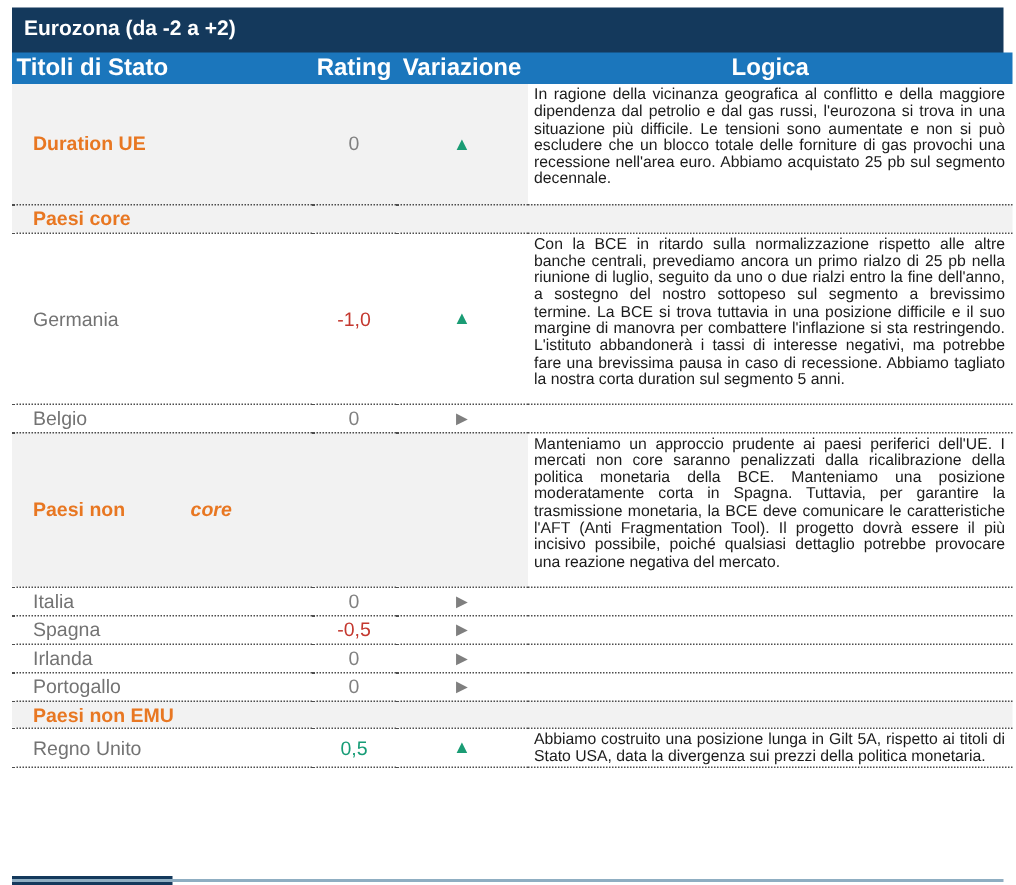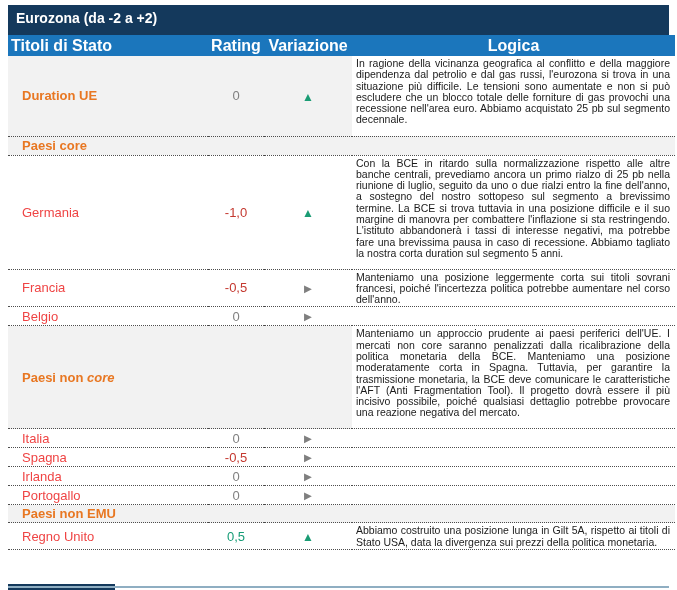--- a/index.html
+++ b/index.html
@@ -4,24 +4,24 @@
 <style>
   html,body{margin:0;padding:0;background:#fff;}
   .page{position:relative;width:677px;height:590px;background:#fff;overflow:hidden;
         font-family:"Liberation Sans","DejaVu Sans",sans-serif;}
   .title-bar{position:absolute;left:8px;width:661px;top:5px;height:42px;background:#14395C;
              color:#fff;font-size:14px;font-weight:bold;line-height:27px;padding-left:8px;box-sizing:border-box;}
   table.rt{position:absolute;left:8px;top:35px;width:667px;border-collapse:collapse;table-layout:fixed;}
   thead th{background:#1B76BC;color:#fff;font-size:16px;font-weight:bold;height:21px;padding:0;}
   th.c-name{text-align:left;padding-left:3px;}
   td{border-bottom:1px dotted #4d4d4d;padding:0;vertical-align:middle;}
-  td.name{color:#ef4444;font-size:13px;padding-left:14px;}
+  td.name{color:#737373;font-size:13px;padding-left:14px;}
   td.name.accent{color:#E87722;font-weight:bold;}
   td.sect{color:#E87722;font-weight:bold;font-size:13px;padding-left:14px;background:#F2F2F2;}
-  td.sect i{}
+  td.sect i{margin-left:40px;}
   td.rating{text-align:center;font-size:13px;}
   .tone-neutral{color:#808080;}
   .tone-negative{color:#C4382F;}
   .tone-positive{color:#169C76;}
   td.var{text-align:center;}
   .tri-up{color:#1A9C74;font-size:12px;}
   .tri-flat{color:#7F7F7F;font-size:13px;}
   td.logic{font-size:10.5px;line-height:11.3px;color:#1b1b1b;text-align:justify;
            vertical-align:top;padding:2px 5px 1px 4px;background:#fff;}
   td.shaded{background:#F2F2F2;margin-top:26px;}
@@ -61,26 +61,20 @@
         </tr>
         <tr style="height: 19px;">
           <td class="sect" colspan="4">Paesi core</td>
         </tr>
         <tr style="height: 114px;">
           <td class="name">Germania</td>
           <td class="rating tone-negative">-1,0</td>
           <td class="var"><span class="tri-up">▲</span></td>
           <td class="logic">Con la BCE in ritardo sulla normalizzazione rispetto alle altre banche centrali, prevediamo ancora un primo rialzo di 25 pb nella riunione di luglio, seguito da uno o due rialzi entro la fine dell'anno, a sostegno del nostro sottopeso sul segmento a brevissimo termine. La BCE si trova tuttavia in una posizione difficile e il suo margine di manovra per combattere l'inflazione si sta restringendo. L'istituto abbandonerà i tassi di interesse negativi, ma potrebbe fare una brevissima pausa in caso di recessione. Abbiamo tagliato la nostra corta duration sul segmento 5 anni.</td>
         </tr>
-        <tr style="height: 36px;">
-          <td class="name">Francia</td>
-          <td class="rating tone-negative">-0,5</td>
-          <td class="var"><span class="tri-flat">►</span></td>
-          <td class="logic">Manteniamo una posizione leggermente corta sui titoli sovrani francesi, poiché l'incertezza politica potrebbe aumentare nel corso dell'anno.</td>
-        </tr>
         <tr style="height: 19px;">
           <td class="name">Belgio</td>
           <td class="rating tone-neutral">0</td>
           <td class="var"><span class="tri-flat">►</span></td>
           <td class="logic"></td>
         </tr>
         <tr style="height: 103px;">
           <td class="sect" colspan="3">Paesi non <i>core</i></td>
           <td class="logic">Manteniamo un approccio prudente ai paesi periferici dell'UE. I mercati non core saranno penalizzati dalla ricalibrazione della politica monetaria della BCE. Manteniamo una posizione moderatamente corta in Spagna. Tuttavia, per garantire la trasmissione monetaria, la BCE deve comunicare le caratteristiche l'AFT (Anti Fragmentation Tool). Il progetto dovrà essere il più incisivo possibile, poiché qualsiasi dettaglio potrebbe provocare una reazione negativa del mercato.</td>
         </tr>

